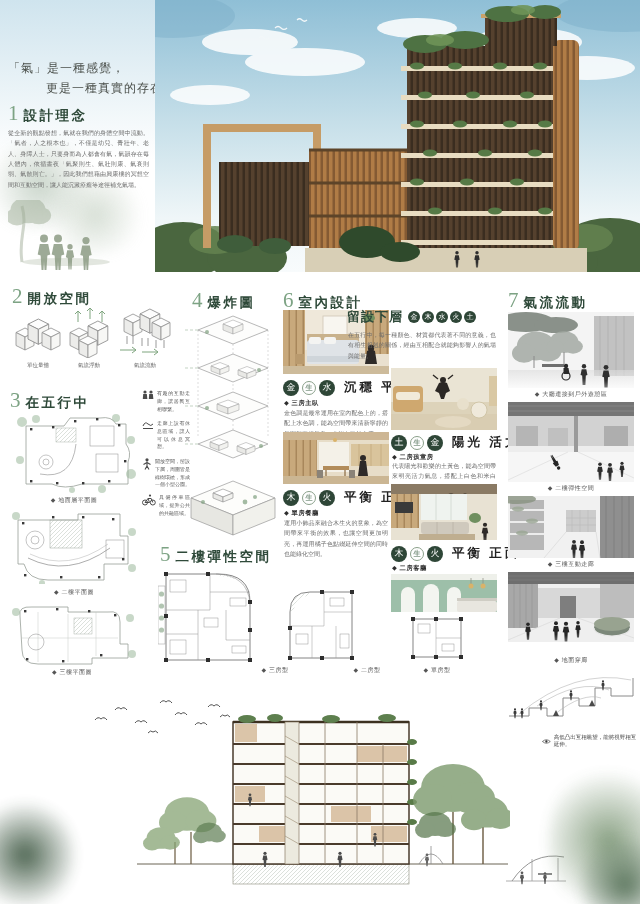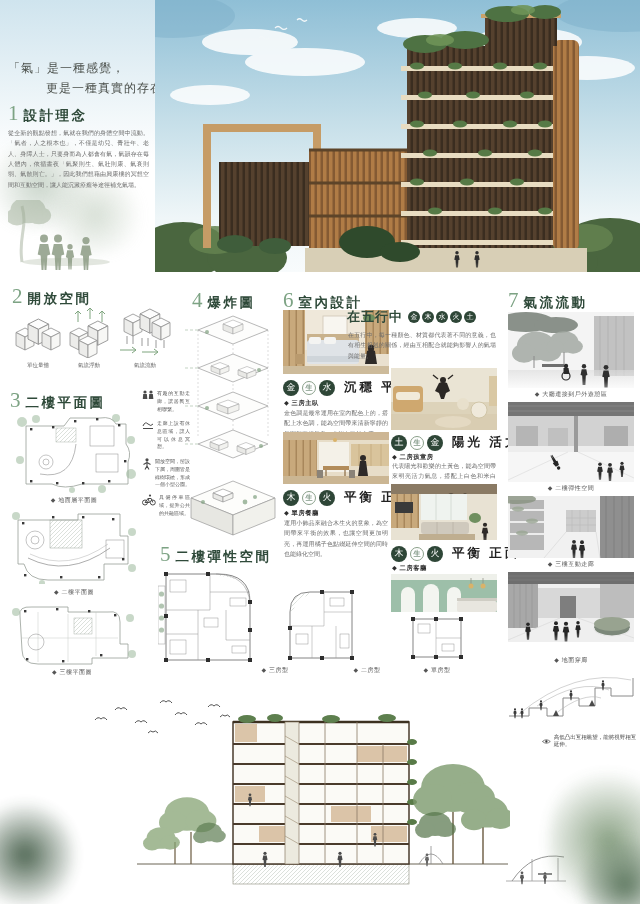--- a/index.html
+++ b/index.html
@@ -234,21 +234,21 @@
       <path d="M2 42 H18 M14 39 l4 3 l-4 3"></path>
         <path d="M24 44 H40 M36 41 l4 3 l-4 3"></path>
     </g>
   </svg>
   <span class="abs lbl" style="left:12px;top:362px;width:52px;">單位量體</span>
   <span class="abs lbl" style="left:64px;top:362px;width:50px;">氣流浮動</span>
   <span class="abs lbl" style="left:116px;top:362px;width:58px;">氣流流動</span>
 
   <div class="abs sec-head" style="left:10px;top:390px;">
     <span class="sec-num">3</span>
-    <span class="sec-title">二樓平面圖</span>
+    <span class="sec-title">在五行中</span>
   </div>
   <svg class="abs fig" style="left:12px;top:410px" width="126" height="84" viewBox="0 0 126 84">
     <path d="M14 16 H52 L58 8 H88 Q100 6 104 14 H114 V34 Q120 42 116 52 V74 H70 Q52 80 40 74 H14 Z" fill="#fff" stroke="#98a098" stroke-width=".8"></path>
     <g fill="#93b293" opacity=".5">
       <circle cx="10" cy="12" r="5"></circle>
         <circle cx="24" cy="9" r="4"></circle>
         <circle cx="104" cy="8" r="4"></circle>
         <circle cx="119" cy="30" r="4"></circle>
       <circle cx="119" cy="64" r="5"></circle>
         <circle cx="8" cy="50" r="4"></circle>
@@ -548,21 +548,21 @@
   <div class="abs el-row" style="left:283px;top:489px;">
     <span class="el">木</span>
     <span class="el el-mid">生</span>
     <span class="el">火</span>
     <span class="kw">平衡 正面</span>
   </div>
   <span class="abs capb" style="left:284px;top:509px;">◆ 單房餐廳</span>
   <div class="abs bt" style="left:284px;top:518px;width:104px;">運用小飾品來融合木生火的意象，為空間帶來平衡的效果，也讓空間更加明亮，再運用橘子色點綴延伸空間的同時也能綠化空間。</div>
 
   <div class="abs" style="left:347px;top:308px;width:150px;display:flex;align-items:center;">
-    <span class="wuxing-title">在五行中</span>
+    <span class="wuxing-title">留設下層</span>
     <span class="el el-sm" style="margin-right:2px">金</span>
     <span class="el el-sm" style="margin-right:2px">木</span>
     <span class="el el-sm" style="margin-right:2px">水</span>
     <span class="el el-sm" style="margin-right:2px">火</span>
     <span class="el el-sm">土</span>
   </div>
   <div class="abs bt" style="left:348px;top:330px;width:148px;">在五行中，每一種顏色、材質都代表著不同的意義，也有相生相剋的關係，經由互相配合就能夠影響人的氣場與能量。</div>
 
   <svg class="abs fig" style="left:391px;top:368px" width="106" height="62" viewBox="0 0 106 62">
     <rect width="106" height="62" fill="#eae4d4"></rect>

